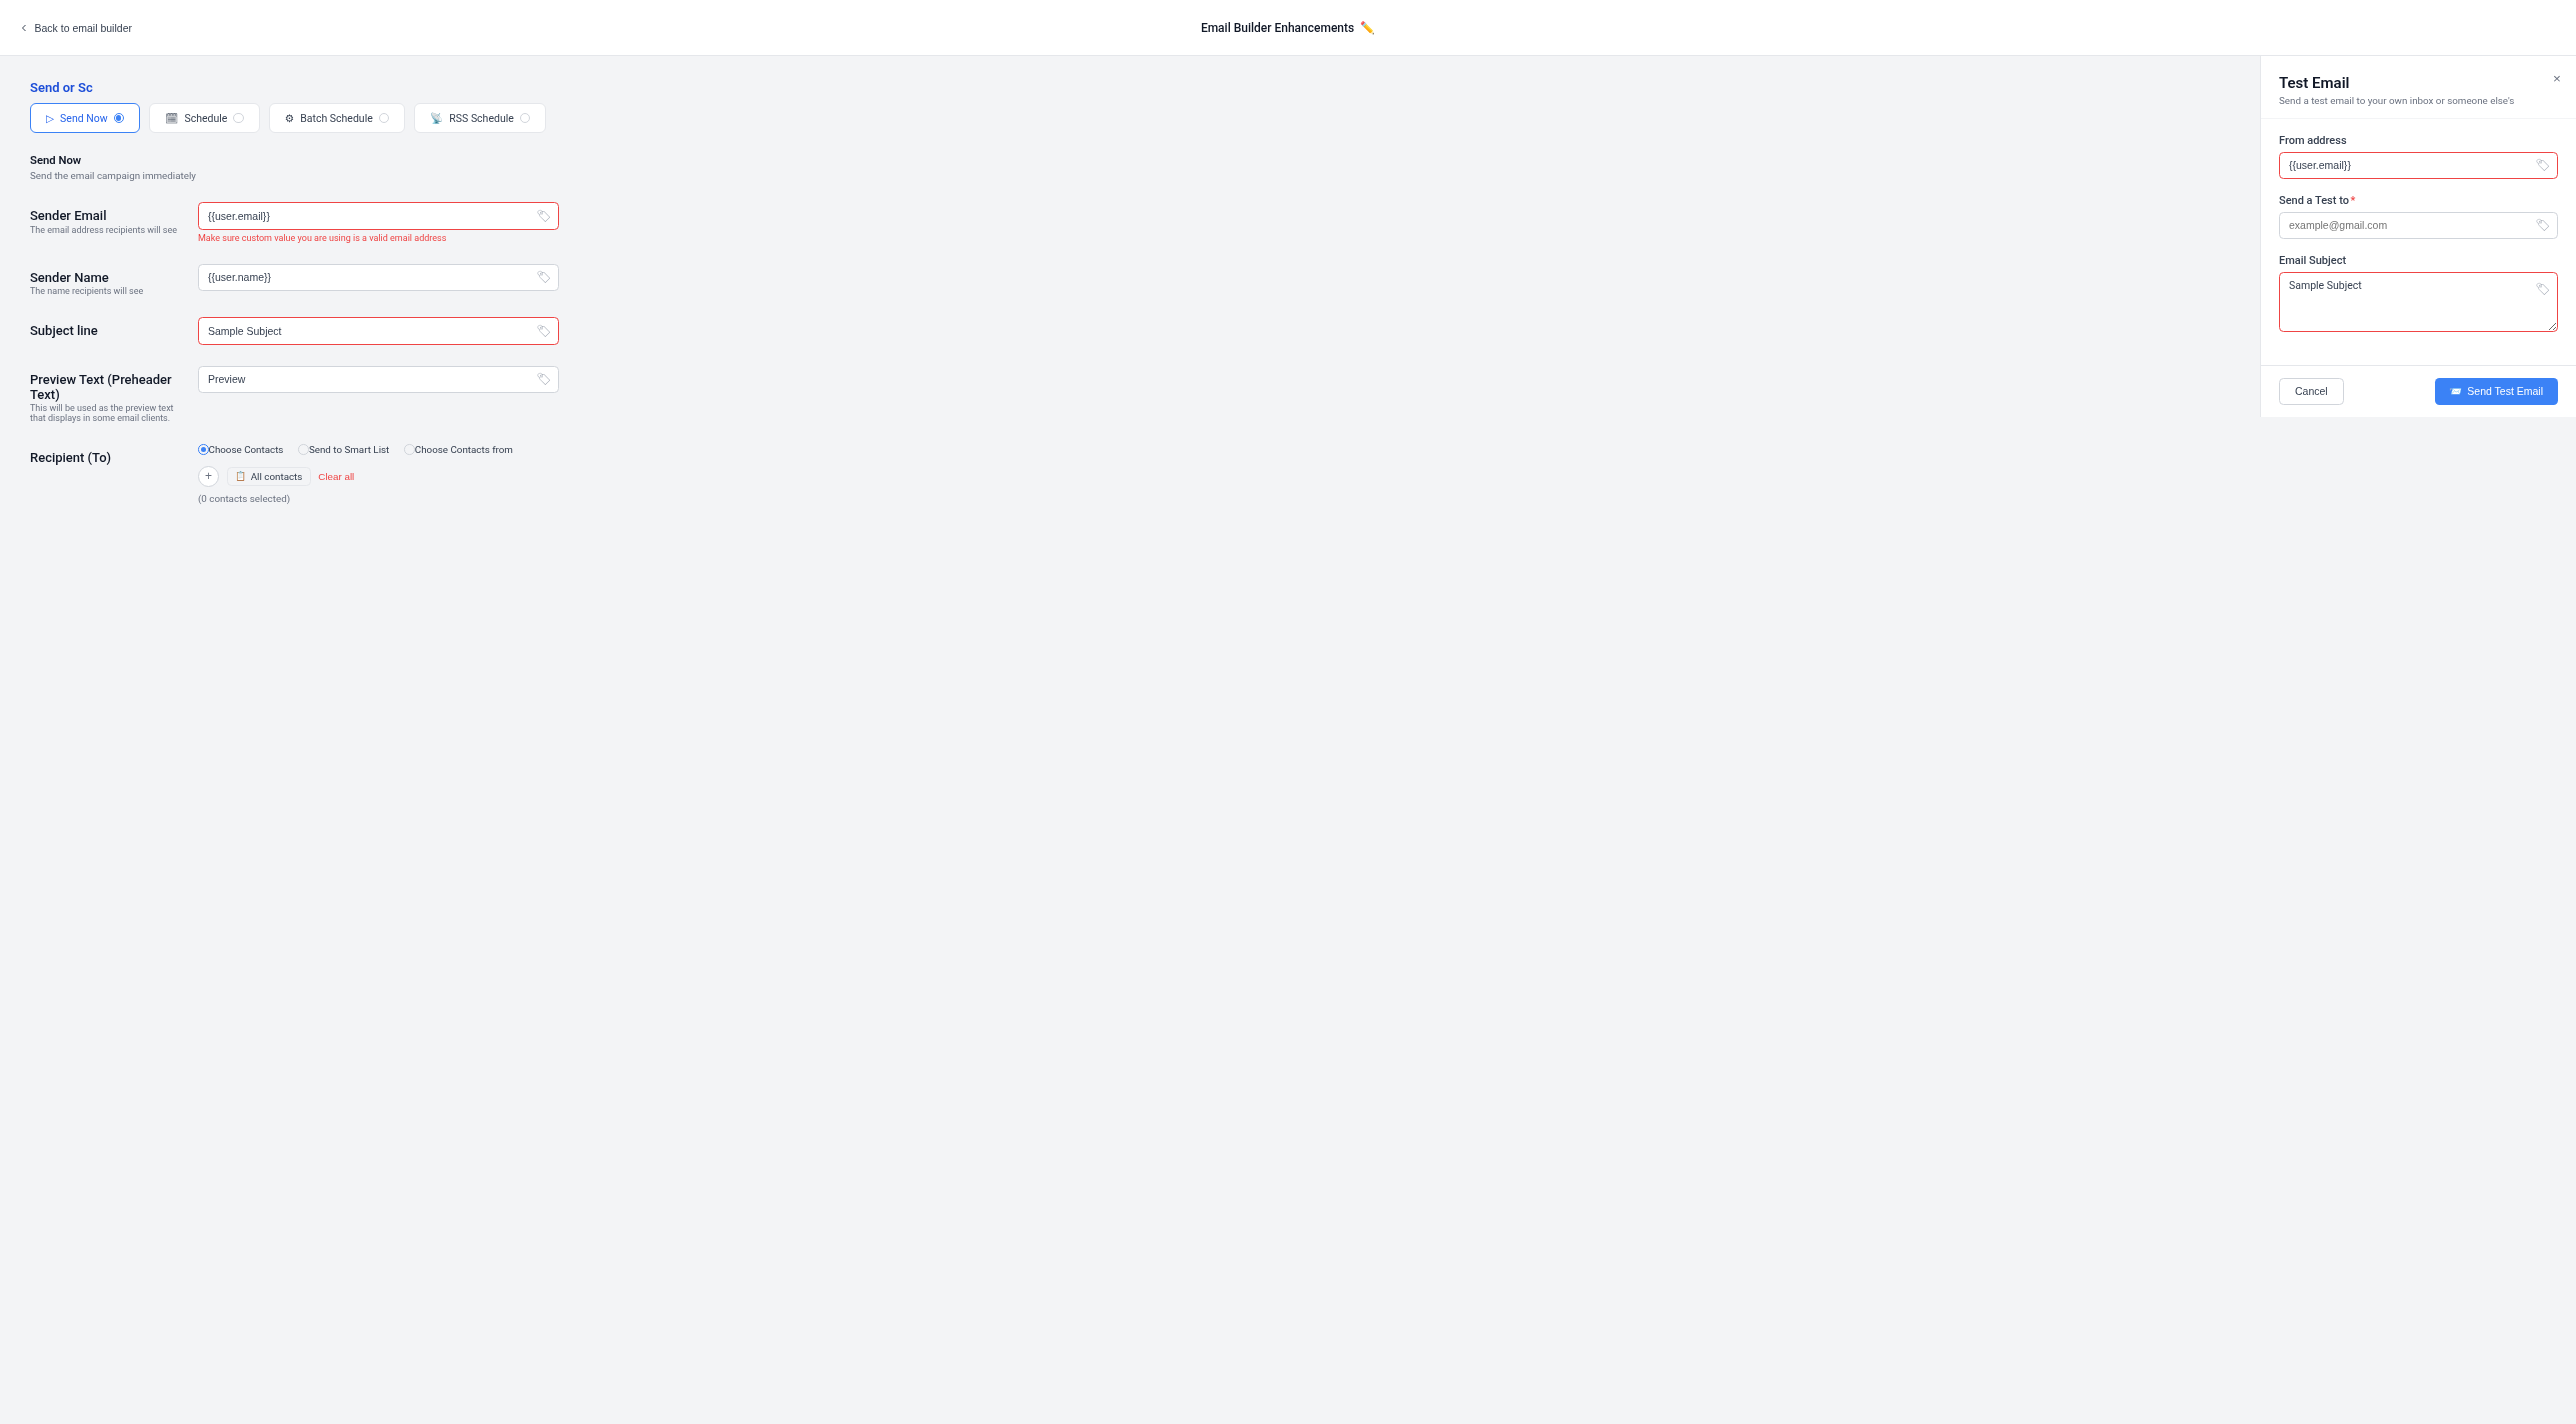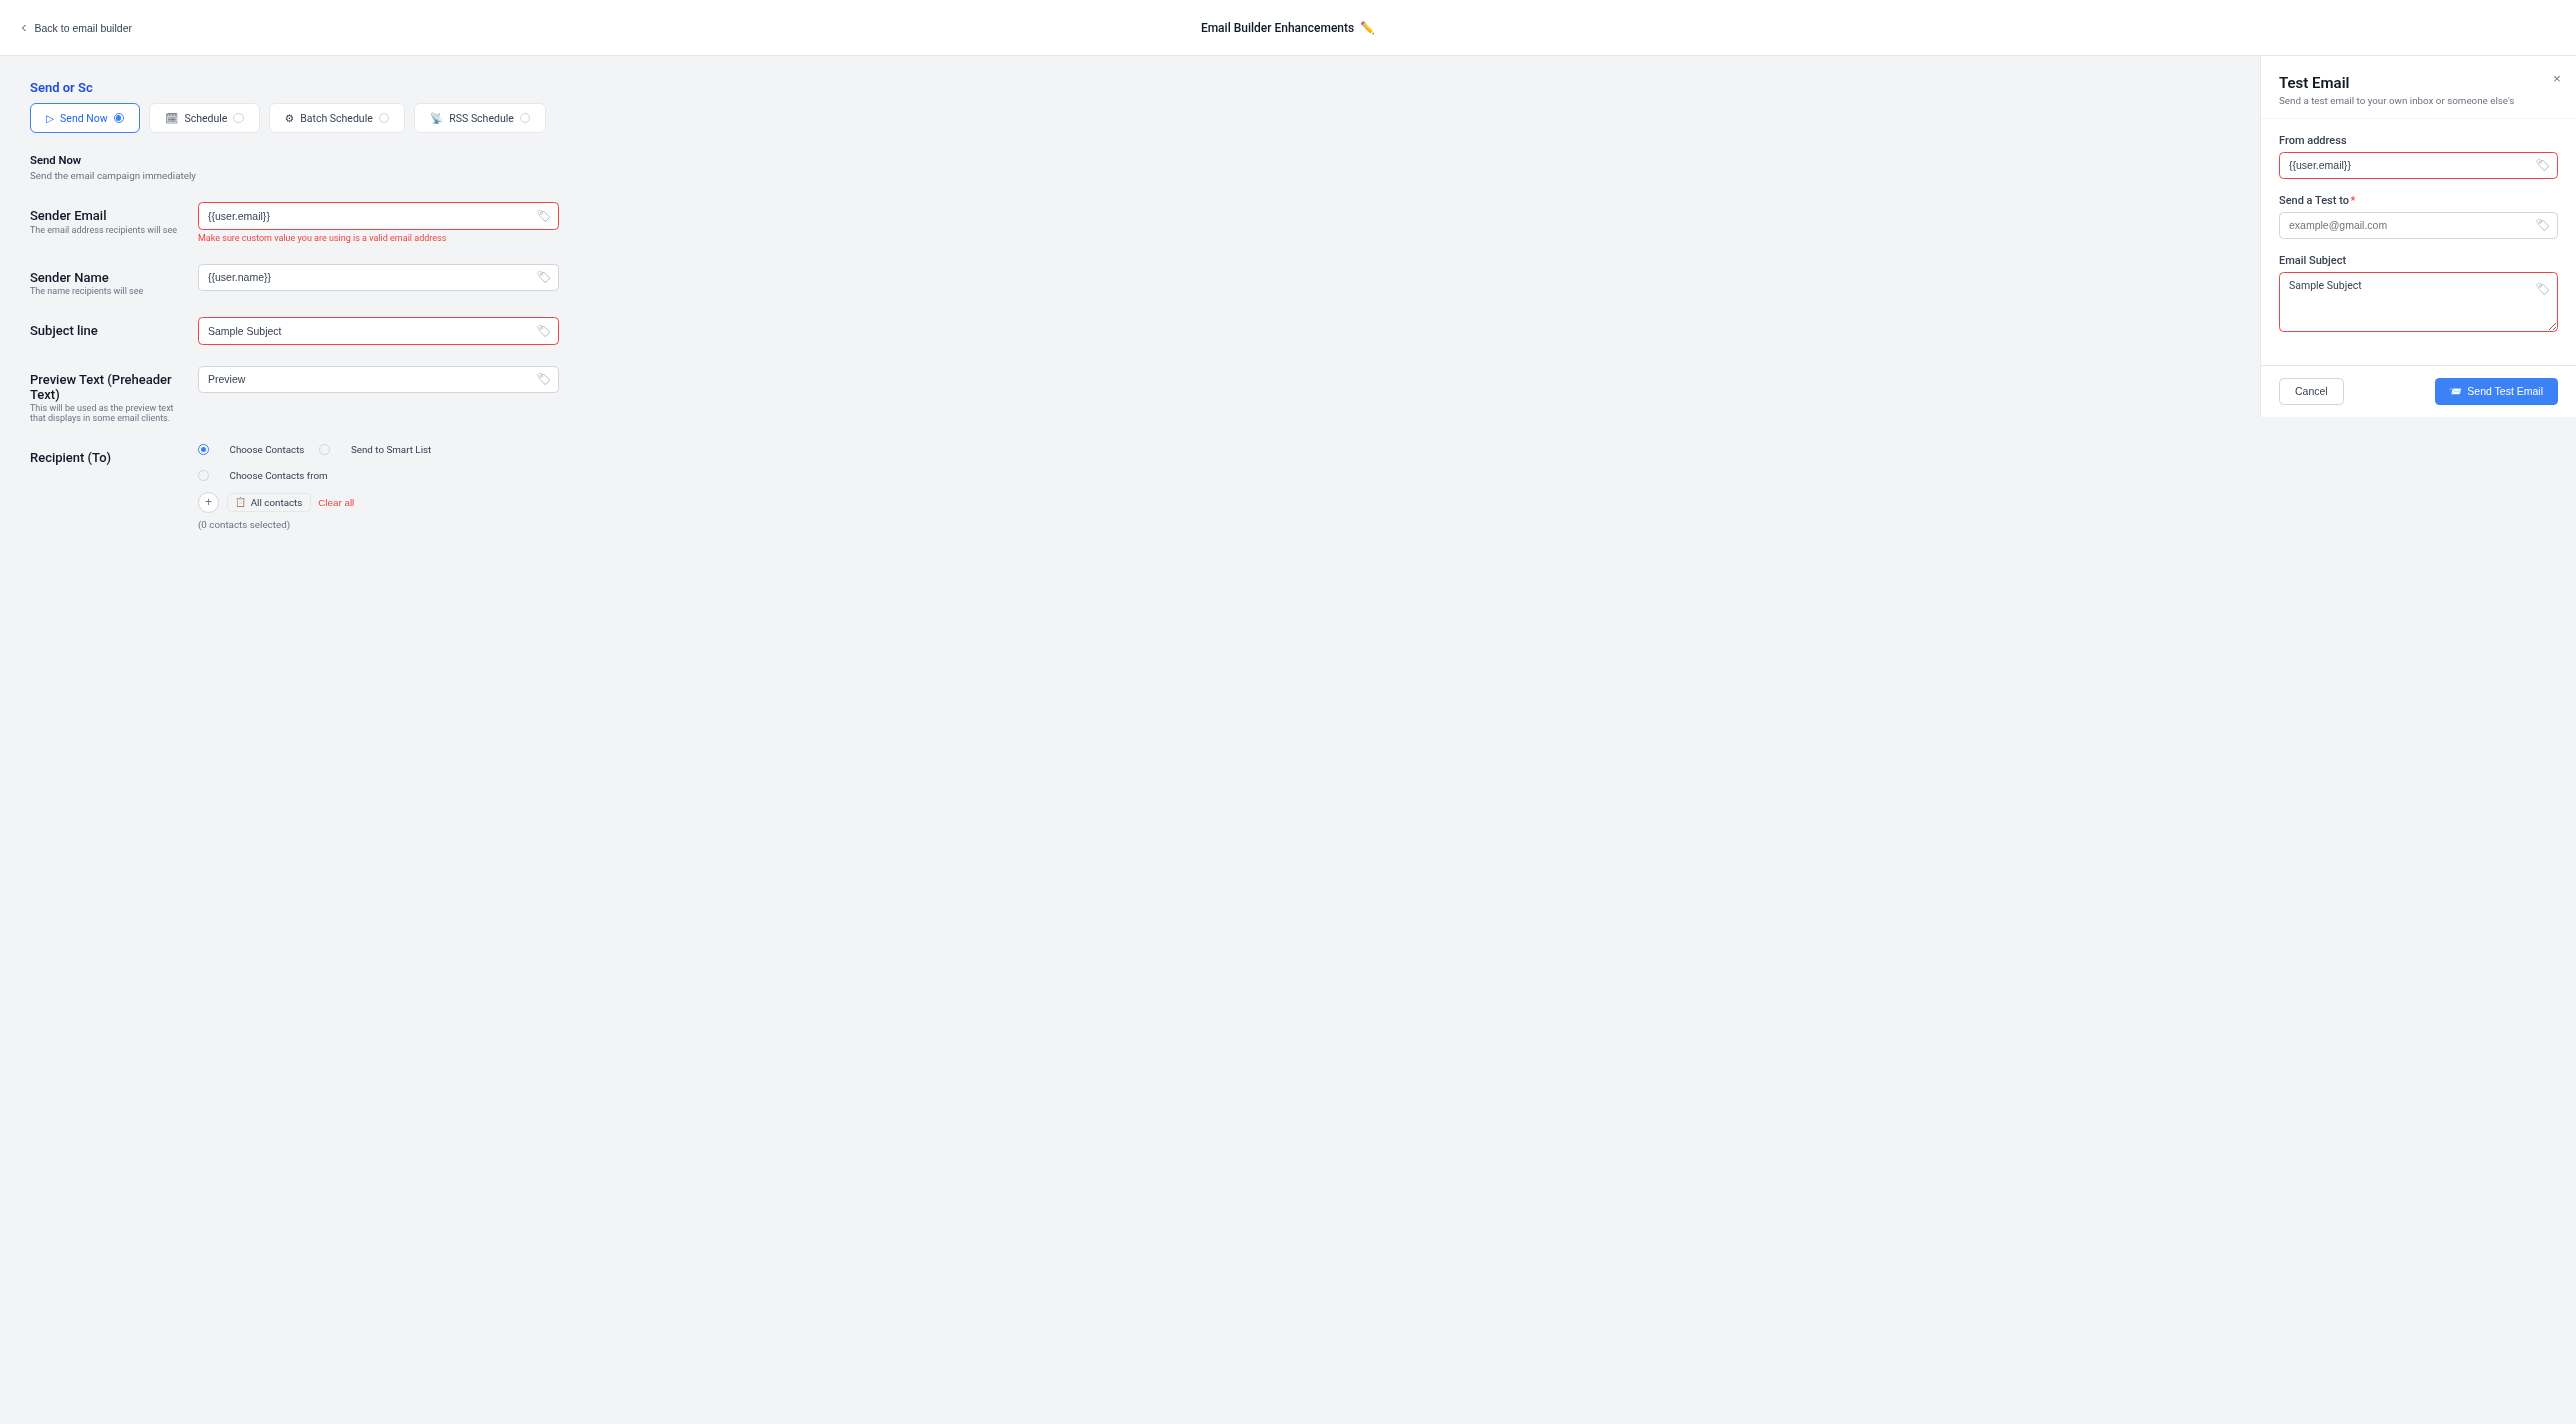--- a/index.html
+++ b/index.html
@@ -206,21 +206,21 @@
     .recipient-options {
       display: flex;
       align-items: center;
       gap: 15px;
       flex-wrap: wrap;
       margin-bottom: 10.5px;
     }
     .recipient-option {
       display: flex;
       align-items: center;
-      gap: 21px;
+      gap: 0;
       font-size: 9.8px;
       color: #374151;
       cursor: pointer;
     }
     .radio-circle {
       width: 10.5px;
       height: 10.5px;
       border-radius: 50%;
       border: 1.5px solid #3b82f6;
       display: flex;

